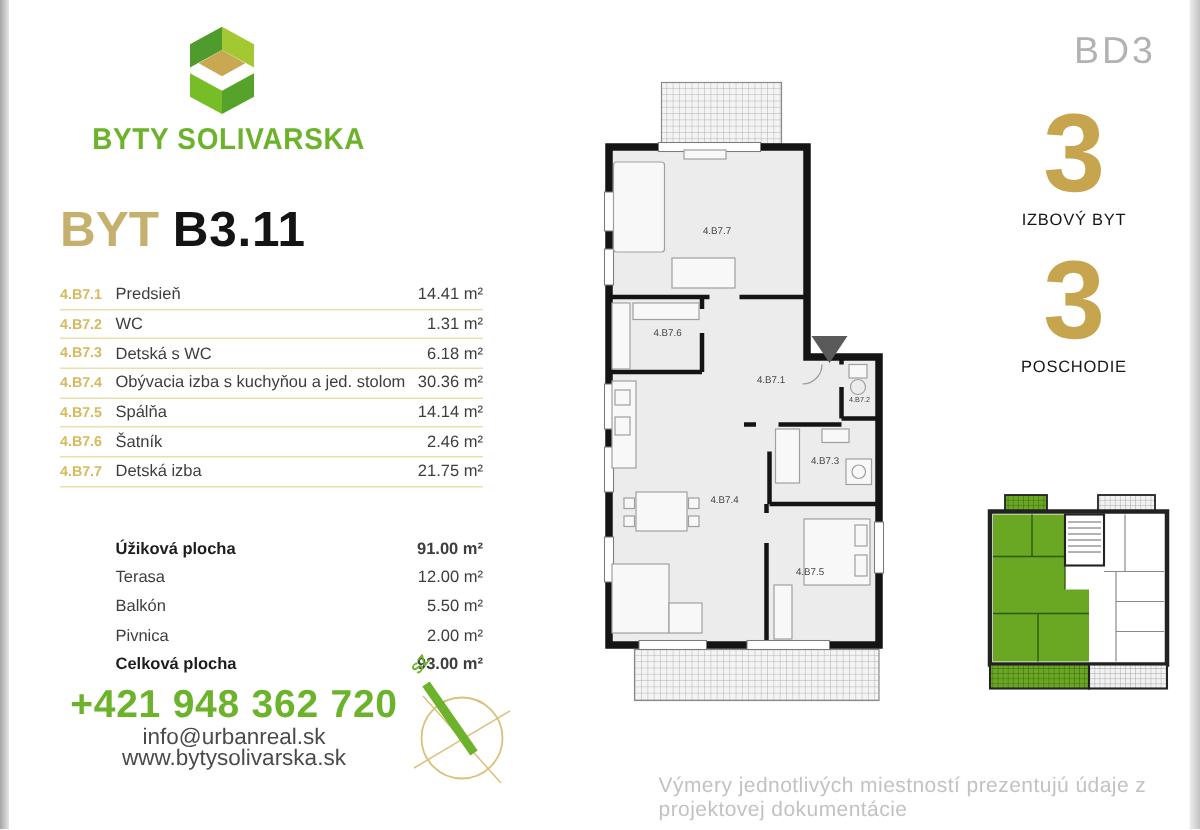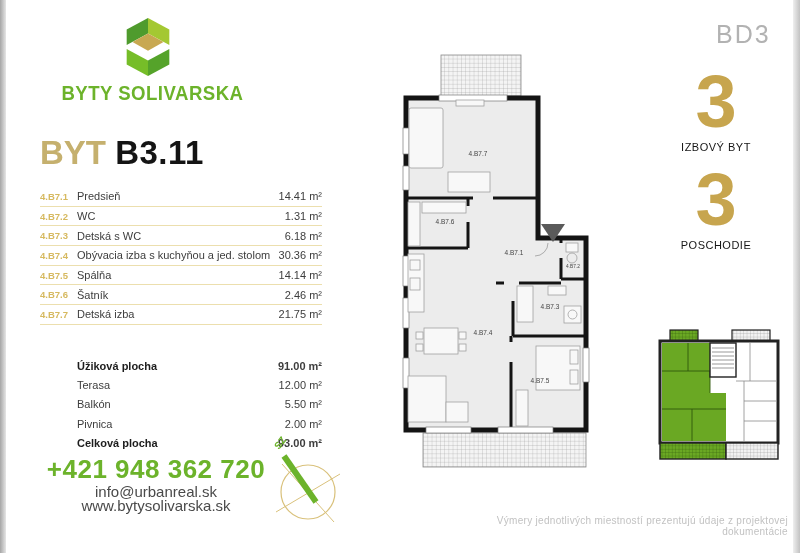--- a/index.html
+++ b/index.html
@@ -46,22 +46,22 @@
   .bd-badge { position:absolute; left:716px; top:20px; font-size:25px; font-weight:400;
               color:#b2b2b2; letter-spacing:2px; }
   .facts { position:absolute; left:670px; top:66px; width:92px; text-align:center; }
   .fact-value { font-size:74px; font-weight:800; color:#c7a54e; line-height:72px; }
   .fact-label { font-size:11px; font-weight:400; color:#161616; letter-spacing:.5px;
                 margin-top:3px; margin-bottom:11px; white-space:nowrap; }
 
   .floorplan { position:absolute; left:398px; top:46px; }
   .keyplan  { position:absolute; left:648px; top:323px; }
 
-  .disclaimer { position:absolute; left:452px; top:515px; width:336px; text-align:right;
-                font-size:10px; color:#c2c2c2; letter-spacing:.3px; }
+  .disclaimer { position:absolute; left:439px; top:515px; width:336px; text-align:left;
+                font-size:14px; color:#c2c2c2; letter-spacing:.3px; }
 
   .plan-label { font-size:6.5px; fill:#444; text-anchor:middle;
                 font-family:"Liberation Sans","DejaVu Sans",sans-serif; }
   .plan-label.tiny { font-size:4.8px; }
 </style>
 </head>
 <body>
 
 <div class="page">
   <div class="edge-left"></div>

